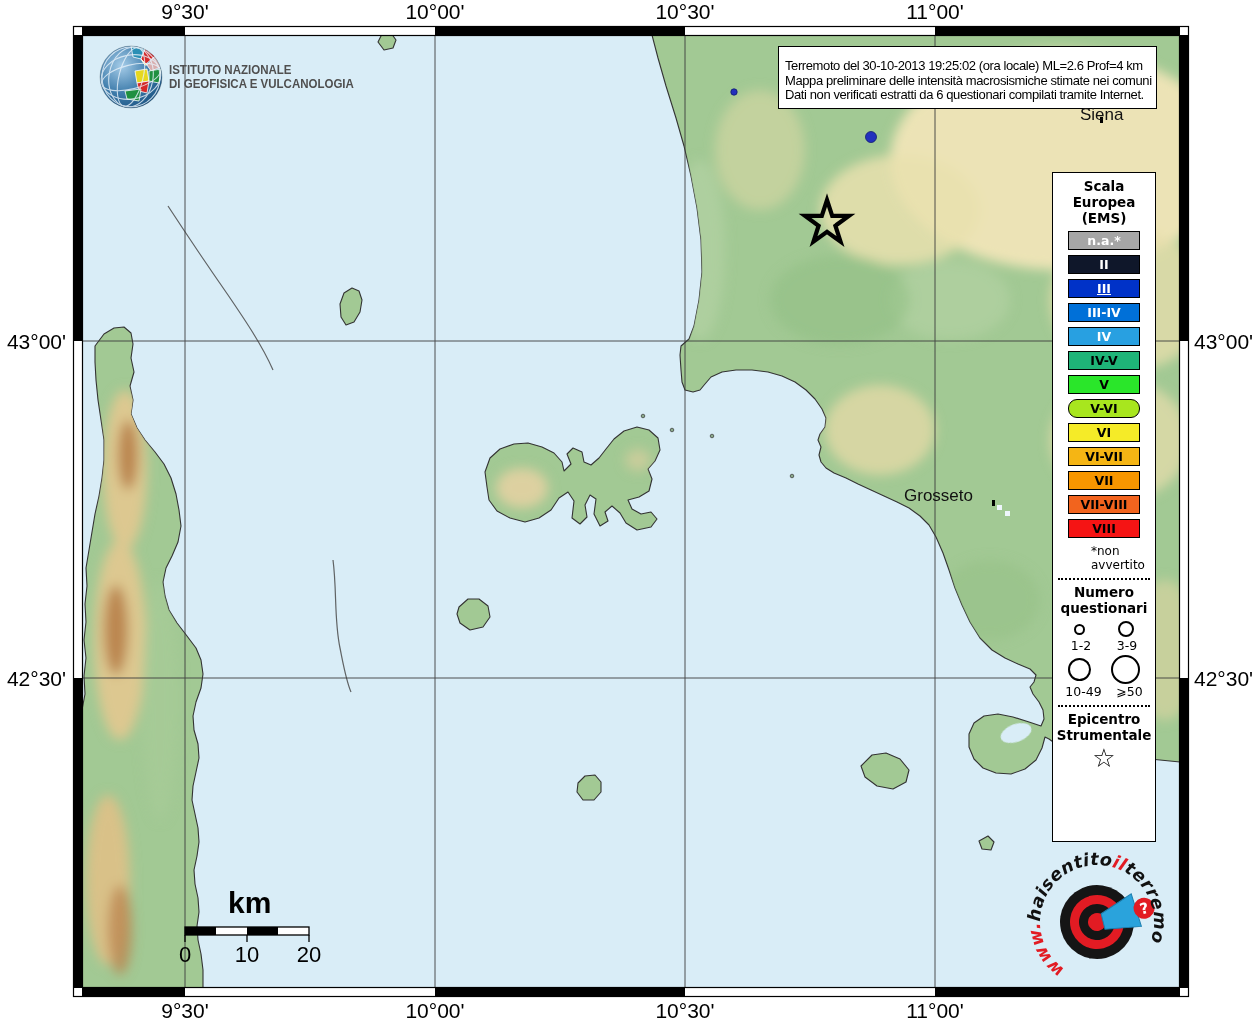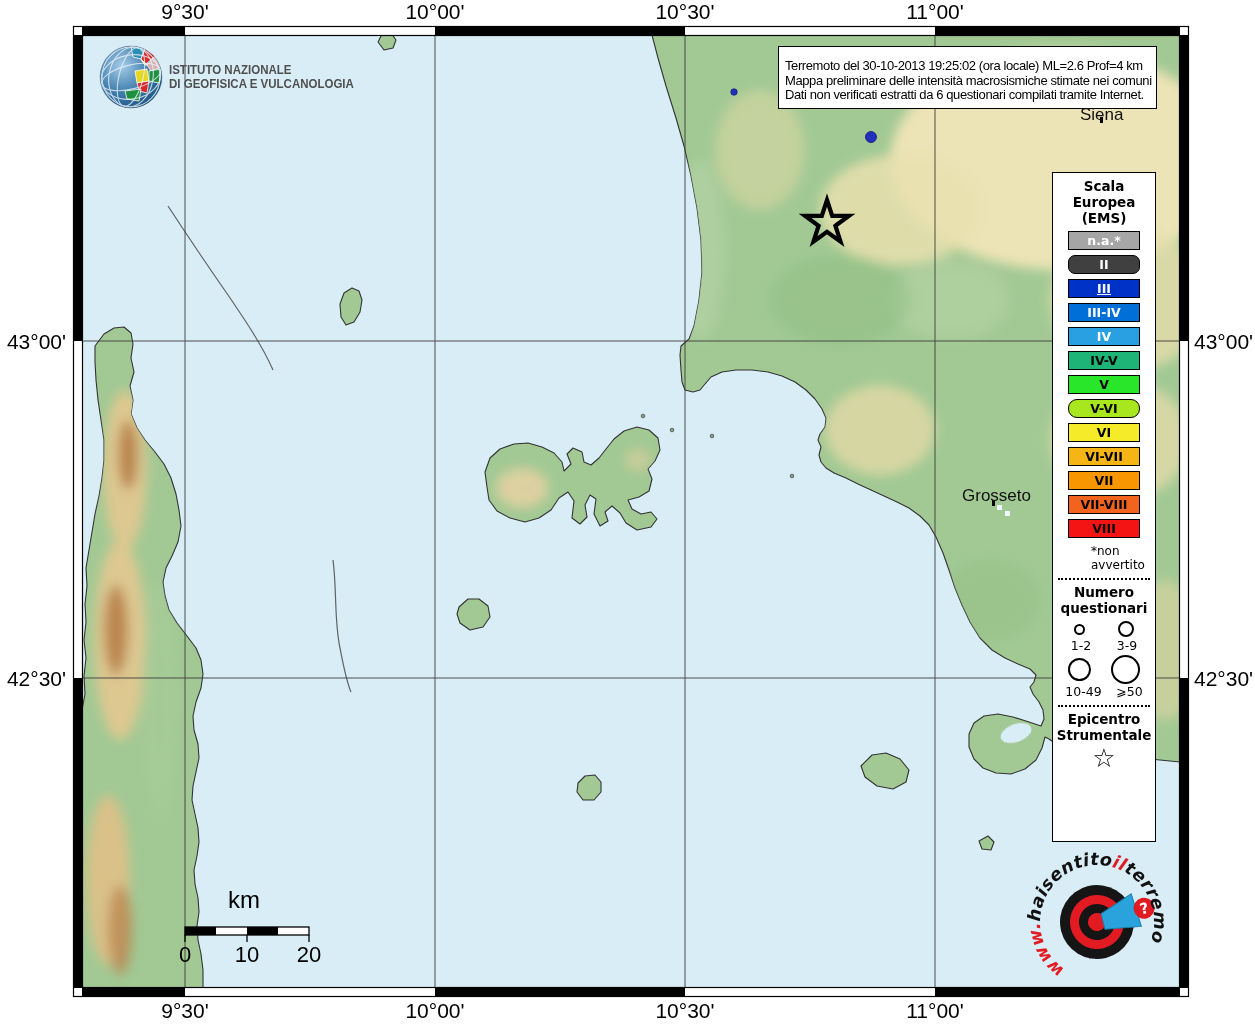--- a/index.html
+++ b/index.html
@@ -25,21 +25,21 @@
   .dotsep{width:92px;border-top:2px dotted #000;margin:6px 0 4px 0;}
   .qrow{display:flex;width:92px;justify-content:space-around;align-items:center;}
   .qcircle{border:2px solid #000;border-radius:50%;background:#fff;}
   .qc-1{width:7px;height:7px;}
   .qc-2{width:12px;height:12px;}
   .qc-3{width:19px;height:19px;}
   .qc-4{width:25px;height:25px;}
   .qlabel{font-size:12.5px;text-align:center;}
   .star-glyph{font-size:26px;line-height:26px;margin-top:2px;}
   .city-label{font-size:17px;color:#111;}
-  .km-label{font-size:24px;color:#000;}
+  .km-label{font-size:30px;color:#000;font-weight:bold;}
   .sb-num{font-size:22px;transform:translateX(-50%);}
   .ingv-text{left:169px;top:64px;font-weight:bold;font-size:12.5px;line-height:13.5px;
              color:#4f4f4f;transform:scaleX(.92);transform-origin:left top;white-space:nowrap;}
 </style>
 </head>
 <body>
 
 <div class="stage">
 
 <svg class="abs" style="left:0;top:0;" width="1255" height="1024" viewBox="0 0 1255 1024">
@@ -229,34 +229,34 @@
     <div>DI GEOFISICA E VULCANOLOGIA</div>
   </div>
 
   <div class="abs title-box">
     <div>Terremoto del 30-10-2013 19:25:02 (ora locale) ML=2.6 Prof=4 km</div>
     <div>Mappa preliminare delle intensità macrosismiche stimate nei comuni</div>
     <div>Dati non verificati estratti da 6 questionari compilati tramite Internet.</div>
   </div>
 
   <div class="abs city-label" style="left:1080px;top:105px;">Siena</div>
-  <div class="abs city-label" style="left:962px;top:486px;">Grosseto</div>
+  <div class="abs city-label" style="left:904px;top:486px;">Grosseto</div>
 
   <div class="abs km-label" style="left:228px;top:886px;">km</div>
   <div class="abs sb-num" style="left:185px;top:942px;">0</div>
   <div class="abs sb-num" style="left:247px;top:942px;">10</div>
   <div class="abs sb-num" style="left:309px;top:942px;">20</div>
 
   <div class="abs legend-box">
     <div class="leg-title first">Scala</div>
     <div class="leg-title">Europea</div>
     <div class="leg-title">(EMS)</div>
     <div class="chips" id="ems-chips">
         <div class="chip" style="background: rgb(166, 166, 166); color: rgb(255, 255, 255);">n.a.*</div>
-        <div class="chip" style="background: #404040; color: rgb(255, 255, 255); border-radius: 7px;">II</div>
+        <div class="chip" style="background: #0f172a; color: rgb(255, 255, 255);">II</div>
         <div class="chip" style="background: rgb(0, 50, 200); color: rgb(255, 255, 255); text-decoration: underline;">III</div>
         <div class="chip" style="background: rgb(0, 112, 216); color: rgb(255, 255, 255);">III-IV</div>
         <div class="chip" style="background: rgb(40, 160, 225); color: rgb(255, 255, 255);">IV</div>
         <div class="chip" style="background: rgb(30, 180, 120); color: rgb(0, 0, 0);">IV-V</div>
         <div class="chip" style="background: rgb(42, 230, 42); color: rgb(0, 0, 0);">V</div>
         <div class="chip" style="background: rgb(168, 230, 30); color: rgb(0, 0, 0); border-radius: 9px;">V-VI</div>
         <div class="chip" style="background: rgb(245, 235, 40); color: rgb(0, 0, 0);">VI</div>
         <div class="chip" style="background: rgb(245, 181, 20); color: rgb(0, 0, 0);">VI-VII</div>
         <div class="chip" style="background: rgb(247, 150, 0); color: rgb(0, 0, 0);">VII</div>
         <div class="chip" style="background: rgb(242, 100, 30); color: rgb(0, 0, 0);">VII-VIII</div>

